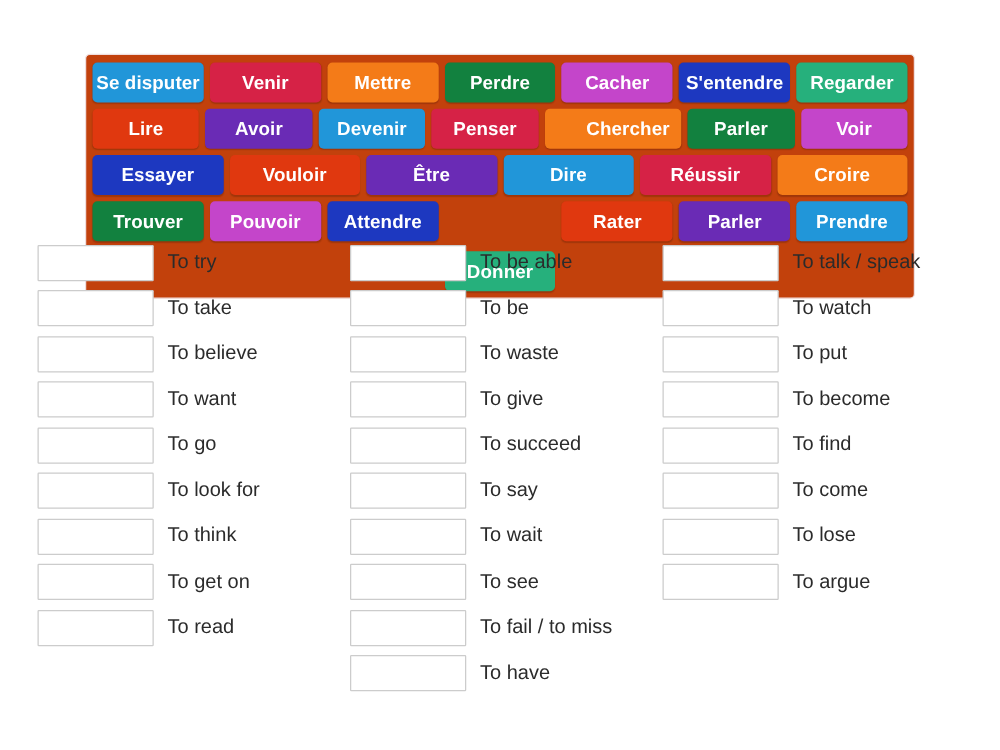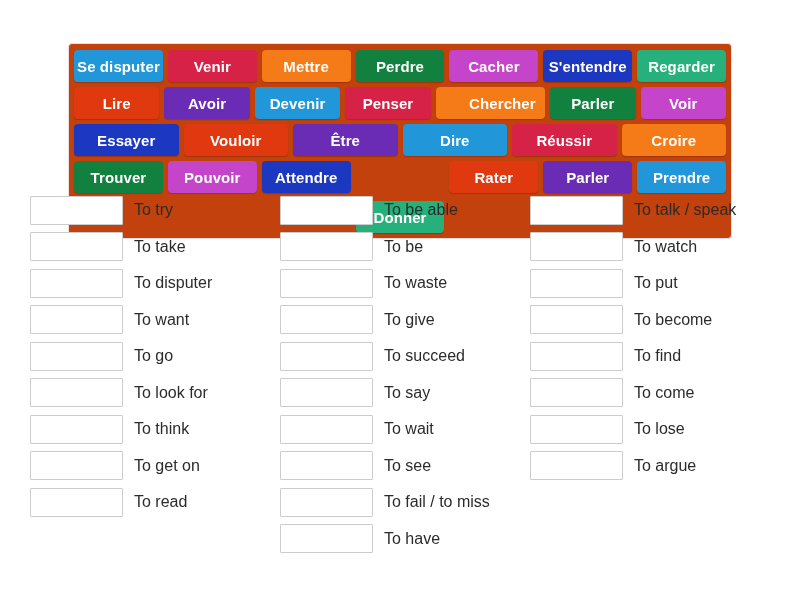--- a/index.html
+++ b/index.html
@@ -144,21 +144,21 @@
         <div class="answer-row">
           <div class="drop-box"></div>
           <div class="answer-label">To try</div>
         </div>
         <div class="answer-row">
           <div class="drop-box"></div>
           <div class="answer-label">To take</div>
         </div>
         <div class="answer-row">
           <div class="drop-box"></div>
-          <div class="answer-label">To disputer</div>
+          <div class="answer-label">To believe</div>
         </div>
         <div class="answer-row">
           <div class="drop-box"></div>
           <div class="answer-label">To want</div>
         </div>
         <div class="answer-row">
           <div class="drop-box"></div>
           <div class="answer-label">To go</div>
         </div>
         <div class="answer-row">

